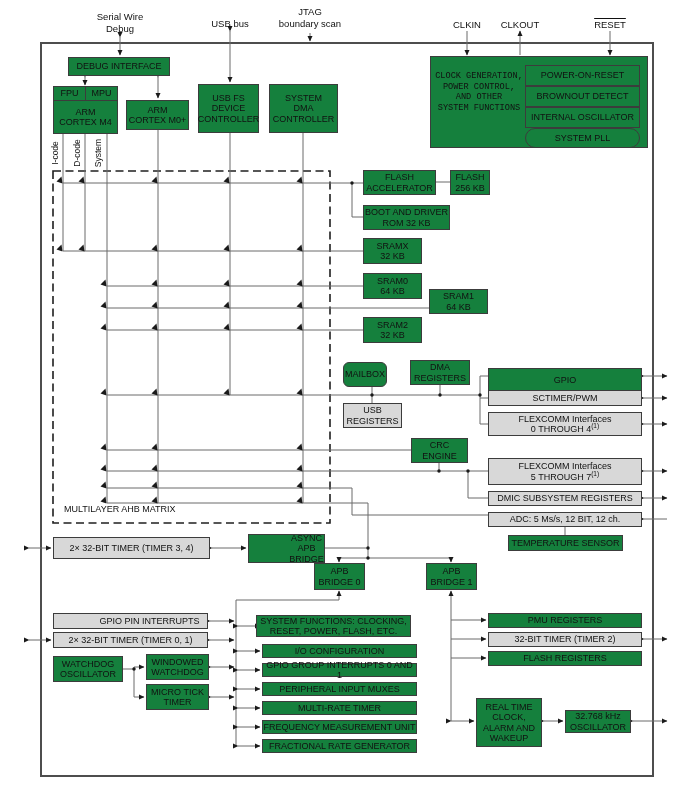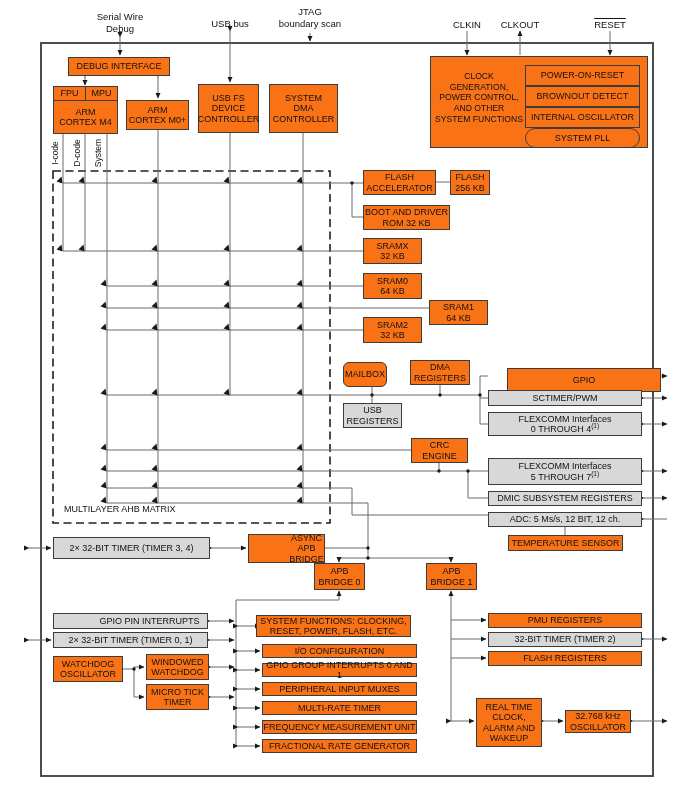--- a/index.html
+++ b/index.html
@@ -1,30 +1,30 @@
 <!DOCTYPE html>
 <html><head>
 <meta charset="utf-8">
 <style>
   html,body{margin:0;padding:0;background:#fff;}
   #stage{position:relative;width:700px;height:803px;background:#fff;overflow:hidden;
          font-family:"Liberation Sans","DejaVu Sans",sans-serif;color:#111;}
   #wires{position:absolute;left:0;top:0;z-index:1;}
-  .b{position:absolute;z-index:2;box-sizing:border-box;border:1.4px solid #3c3c3c;background:#f97316;
+  .b{position:absolute;z-index:2;box-sizing:border-box;border:1.4px solid #3c3c3c;background:#15803d;
      display:flex;flex-direction:column;align-items:center;justify-content:center;text-align:center;
      font-size:9px;line-height:1.14;white-space:pre-line;}
   .g{background:#d8d8d8;}
   .lbl{position:absolute;z-index:2;font-size:9.5px;line-height:1.25;text-align:center;white-space:pre-line;}
   .vlabel{position:absolute;z-index:2;width:40px;font-size:8.5px;text-align:center;
           transform:rotate(-90deg);white-space:nowrap;}
   .outer{position:absolute;z-index:0;left:40px;top:42px;width:614px;height:735px;
          box-sizing:border-box;border:2px solid #4d4d4d;background:#fff;}
   sup{font-size:6.5px;line-height:0;}
   .ov{text-decoration:overline;}
-  .small{font-size:8.6px;}
+  .small{font-size:8.6px;font-family:Liberation Mono, monospace;}
 </style>
 </head>
 <body>
 
 <div id="stage">
 
   <div class="outer"></div>
 
   <svg id="wires" width="700" height="803" viewBox="0 0 700 803">
     <defs>
@@ -213,31 +213,31 @@
   <div class="b" style="left:363px;top:170px;width:73px;height:25px;">FLASH
 ACCELERATOR</div>
   <div class="b" style="left:450px;top:170px;width:40px;height:25px;">FLASH
 256 KB</div>
   <div class="b" style="left:363px;top:205px;width:87px;height:25px;">BOOT AND DRIVER
 ROM 32 KB</div>
   <div class="b" style="left:363px;top:238px;width:59px;height:26px;">SRAMX
 32 KB</div>
   <div class="b" style="left:363px;top:273px;width:59px;height:26px;">SRAM0
 64 KB</div>
-  <div class="b" style="left:429px;top:300px;width:59px;height:25px;">SRAM1
+  <div class="b" style="left:429px;top:289px;width:59px;height:25px;">SRAM1
 64 KB</div>
   <div class="b" style="left:363px;top:317px;width:59px;height:26px;">SRAM2
 32 KB</div>
 
   <div class="b" style="left:343px;top:362px;width:44px;height:25px;border-radius:6px;">MAILBOX</div>
   <div class="b" style="left:410px;top:360px;width:60px;height:25px;">DMA
 REGISTERS</div>
   <div class="b g" style="left:343px;top:403px;width:59px;height:25px;">USB
 REGISTERS</div>
-  <div class="b" style="left:488px;top:368px;width:154px;height:24px;margin-left:19px;">GPIO</div>
+  <div class="b" style="left:488px;top:368px;width:154px;height:24px;">GPIO</div>
   <div class="b g" style="left:488px;top:390px;width:154px;height:16px;">SCTIMER/PWM</div>
   <div class="b g" style="left:488px;top:412px;width:154px;height:24px;">
     <span>FLEXCOMM Interfaces</span>
     <span><span>0 THROUGH 4</span><sup>(1)</sup></span>
   </div>
   <div class="b" style="left:411px;top:438px;width:57px;height:25px;">CRC
 ENGINE</div>
   <div class="b g" style="left:488px;top:458px;width:154px;height:27px;">
     <span>FLEXCOMM Interfaces</span>
     <span><span>5 THROUGH 7</span><sup>(1)</sup></span>

